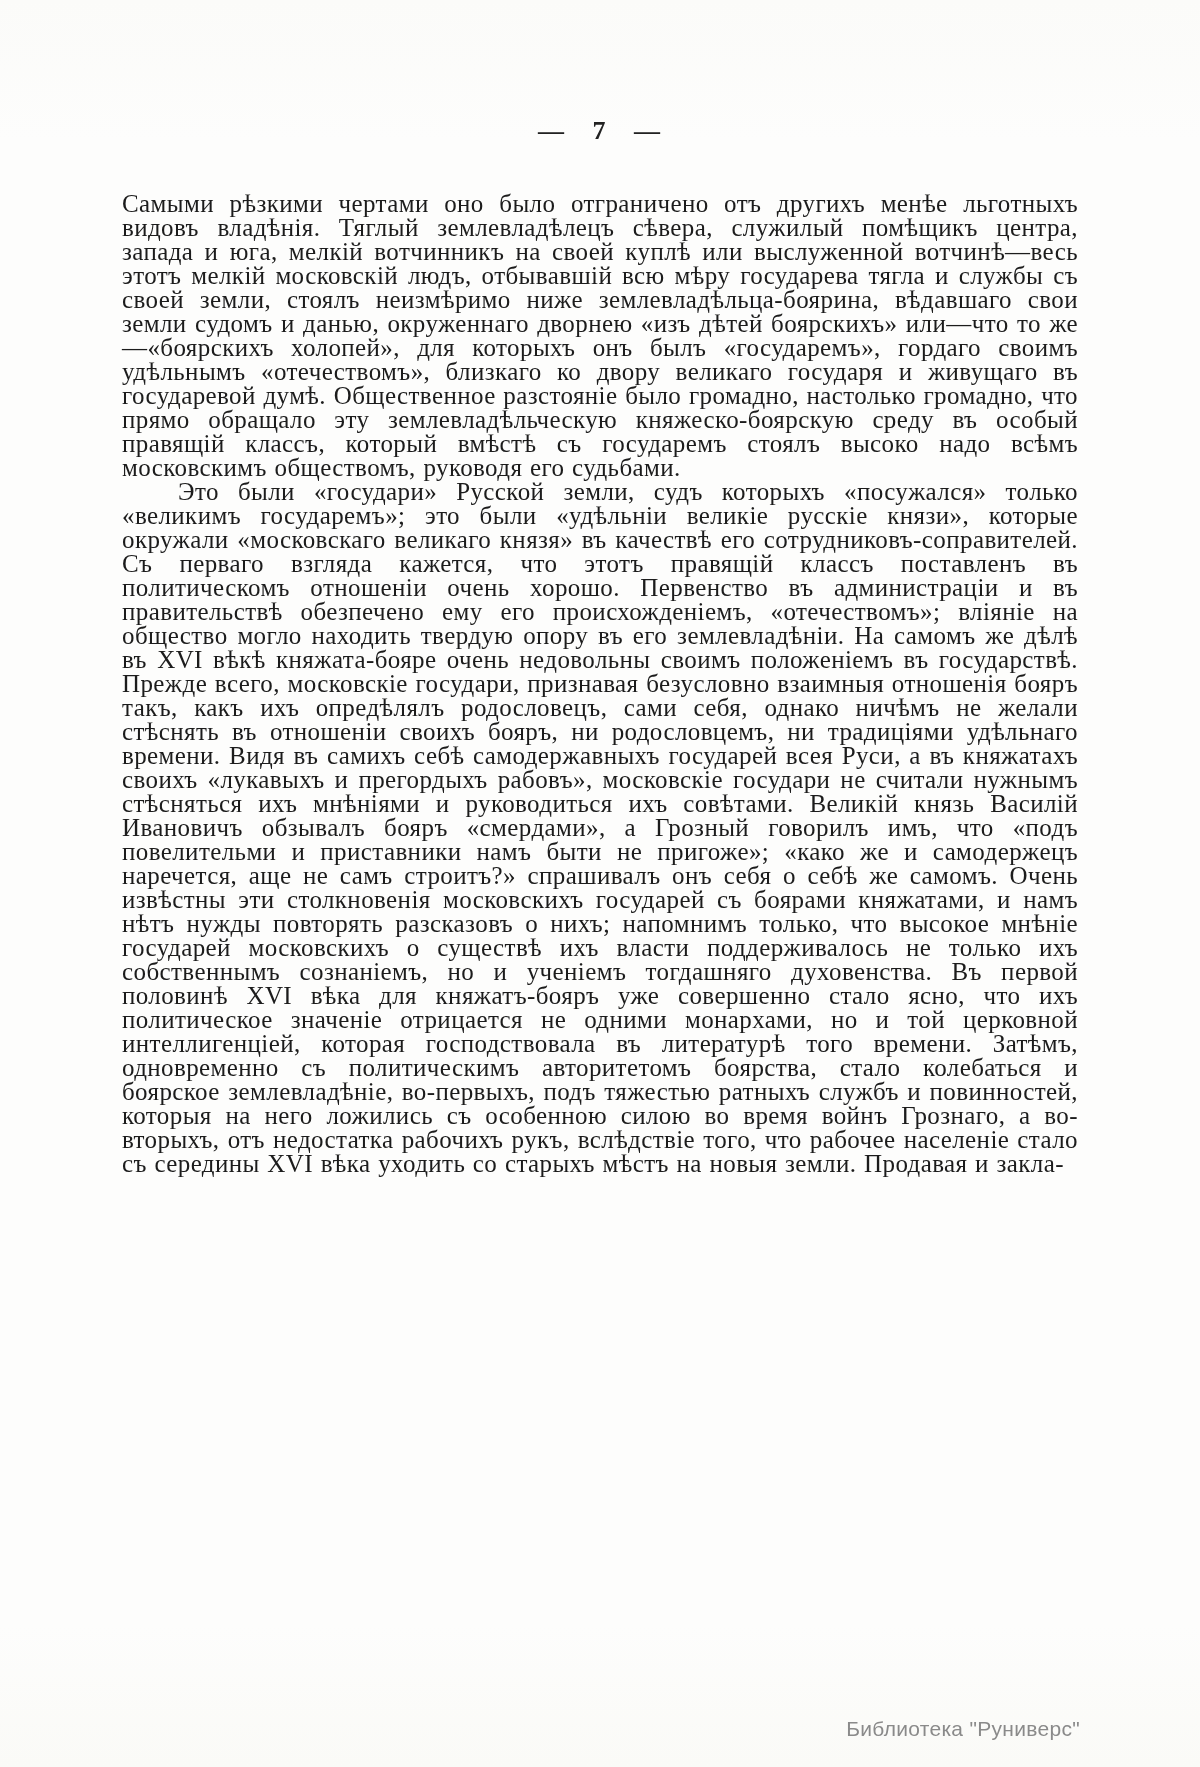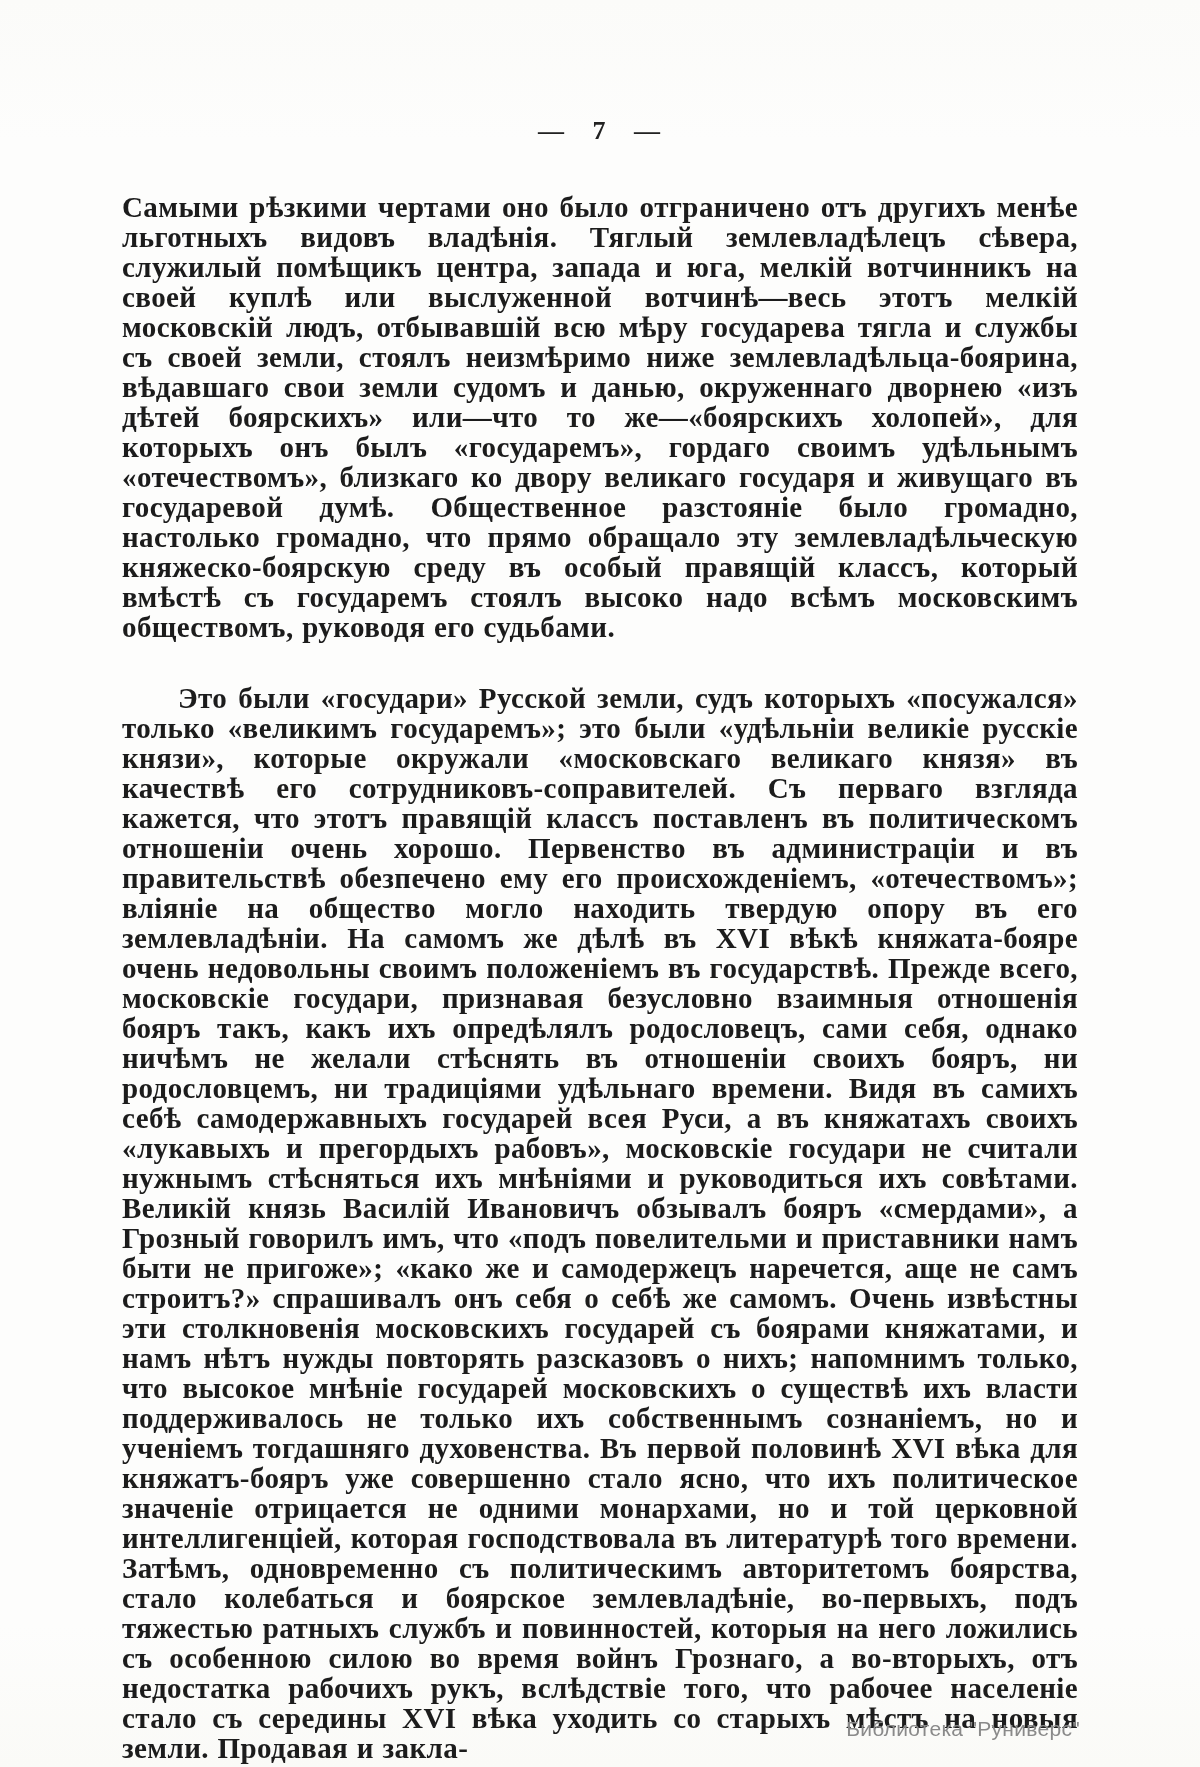--- a/index.html
+++ b/index.html
@@ -25,31 +25,30 @@
     font-weight: bold;
     letter-spacing: 2px;
     word-spacing: 18px;
     color: #222;
   }
   .text-block {
     margin: 46px 122px 0 122px;
   }
   .text-block p {
     margin: 0;
-    font-size: 29px;
-    line-height: 30px;
-    font-weight: bold;
+    font-size: 25px;
+    line-height: 24px;
+    font-weight: normal;
     text-align: justify;
     letter-spacing: 0.4px;
     word-spacing: 1px;
     color: #1c1c1c;
   }
   .text-block p.indented {
     text-indent: 56px;
-    margin-top: 41px;
   }
   .watermark {
     position: absolute;
     right: 120px;
     bottom: 26px;
     font-family: "Liberation Sans", "DejaVu Sans", sans-serif;
     font-size: 21px;
     color: #8a8a8a;
     letter-spacing: 0.3px;
   }

